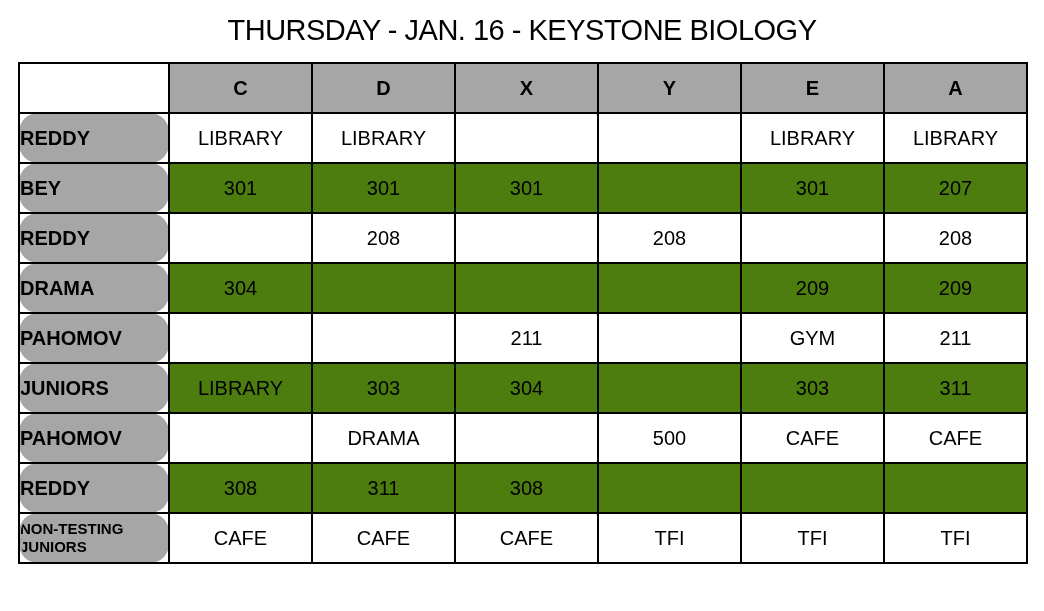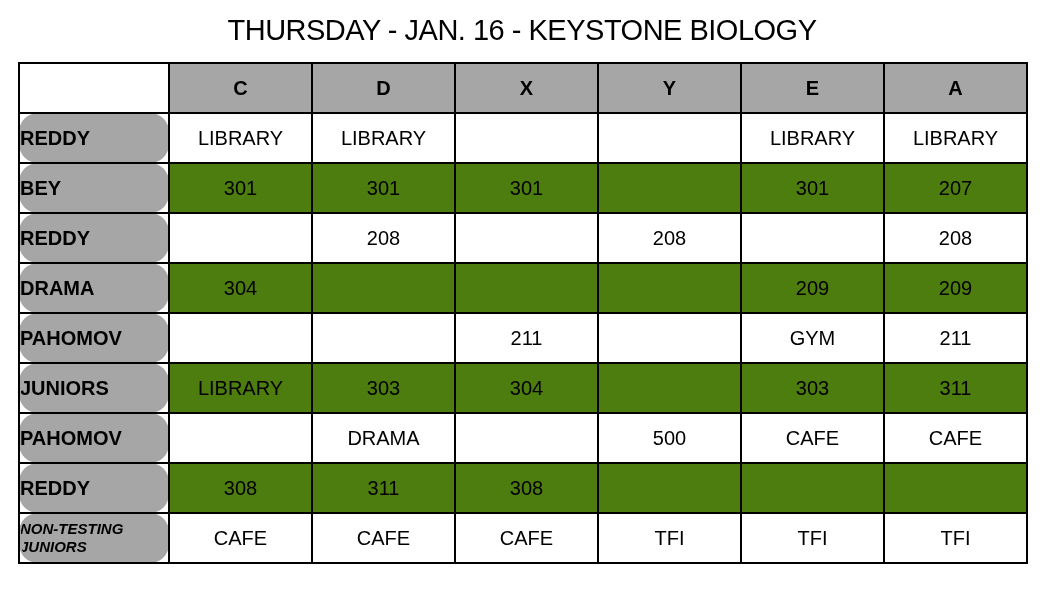--- a/index.html
+++ b/index.html
@@ -63,21 +63,20 @@
     text-align: left;
     padding-left: 6px;
     font-size: 21px;
     border-radius: 19px;
   }
   td.row-label.small-label {
     font-size: 15px;
     line-height: 1.2;
     letter-spacing: 0px;
     padding-right: 2px;
-    font-style: italic;
   }
   td.data-cell {
     text-align: center;
     font-weight: 400;
     background: #ffffff;
   }
   tr.alt td.data-cell {
     background: #4d7c0f;
   }
 </style>

